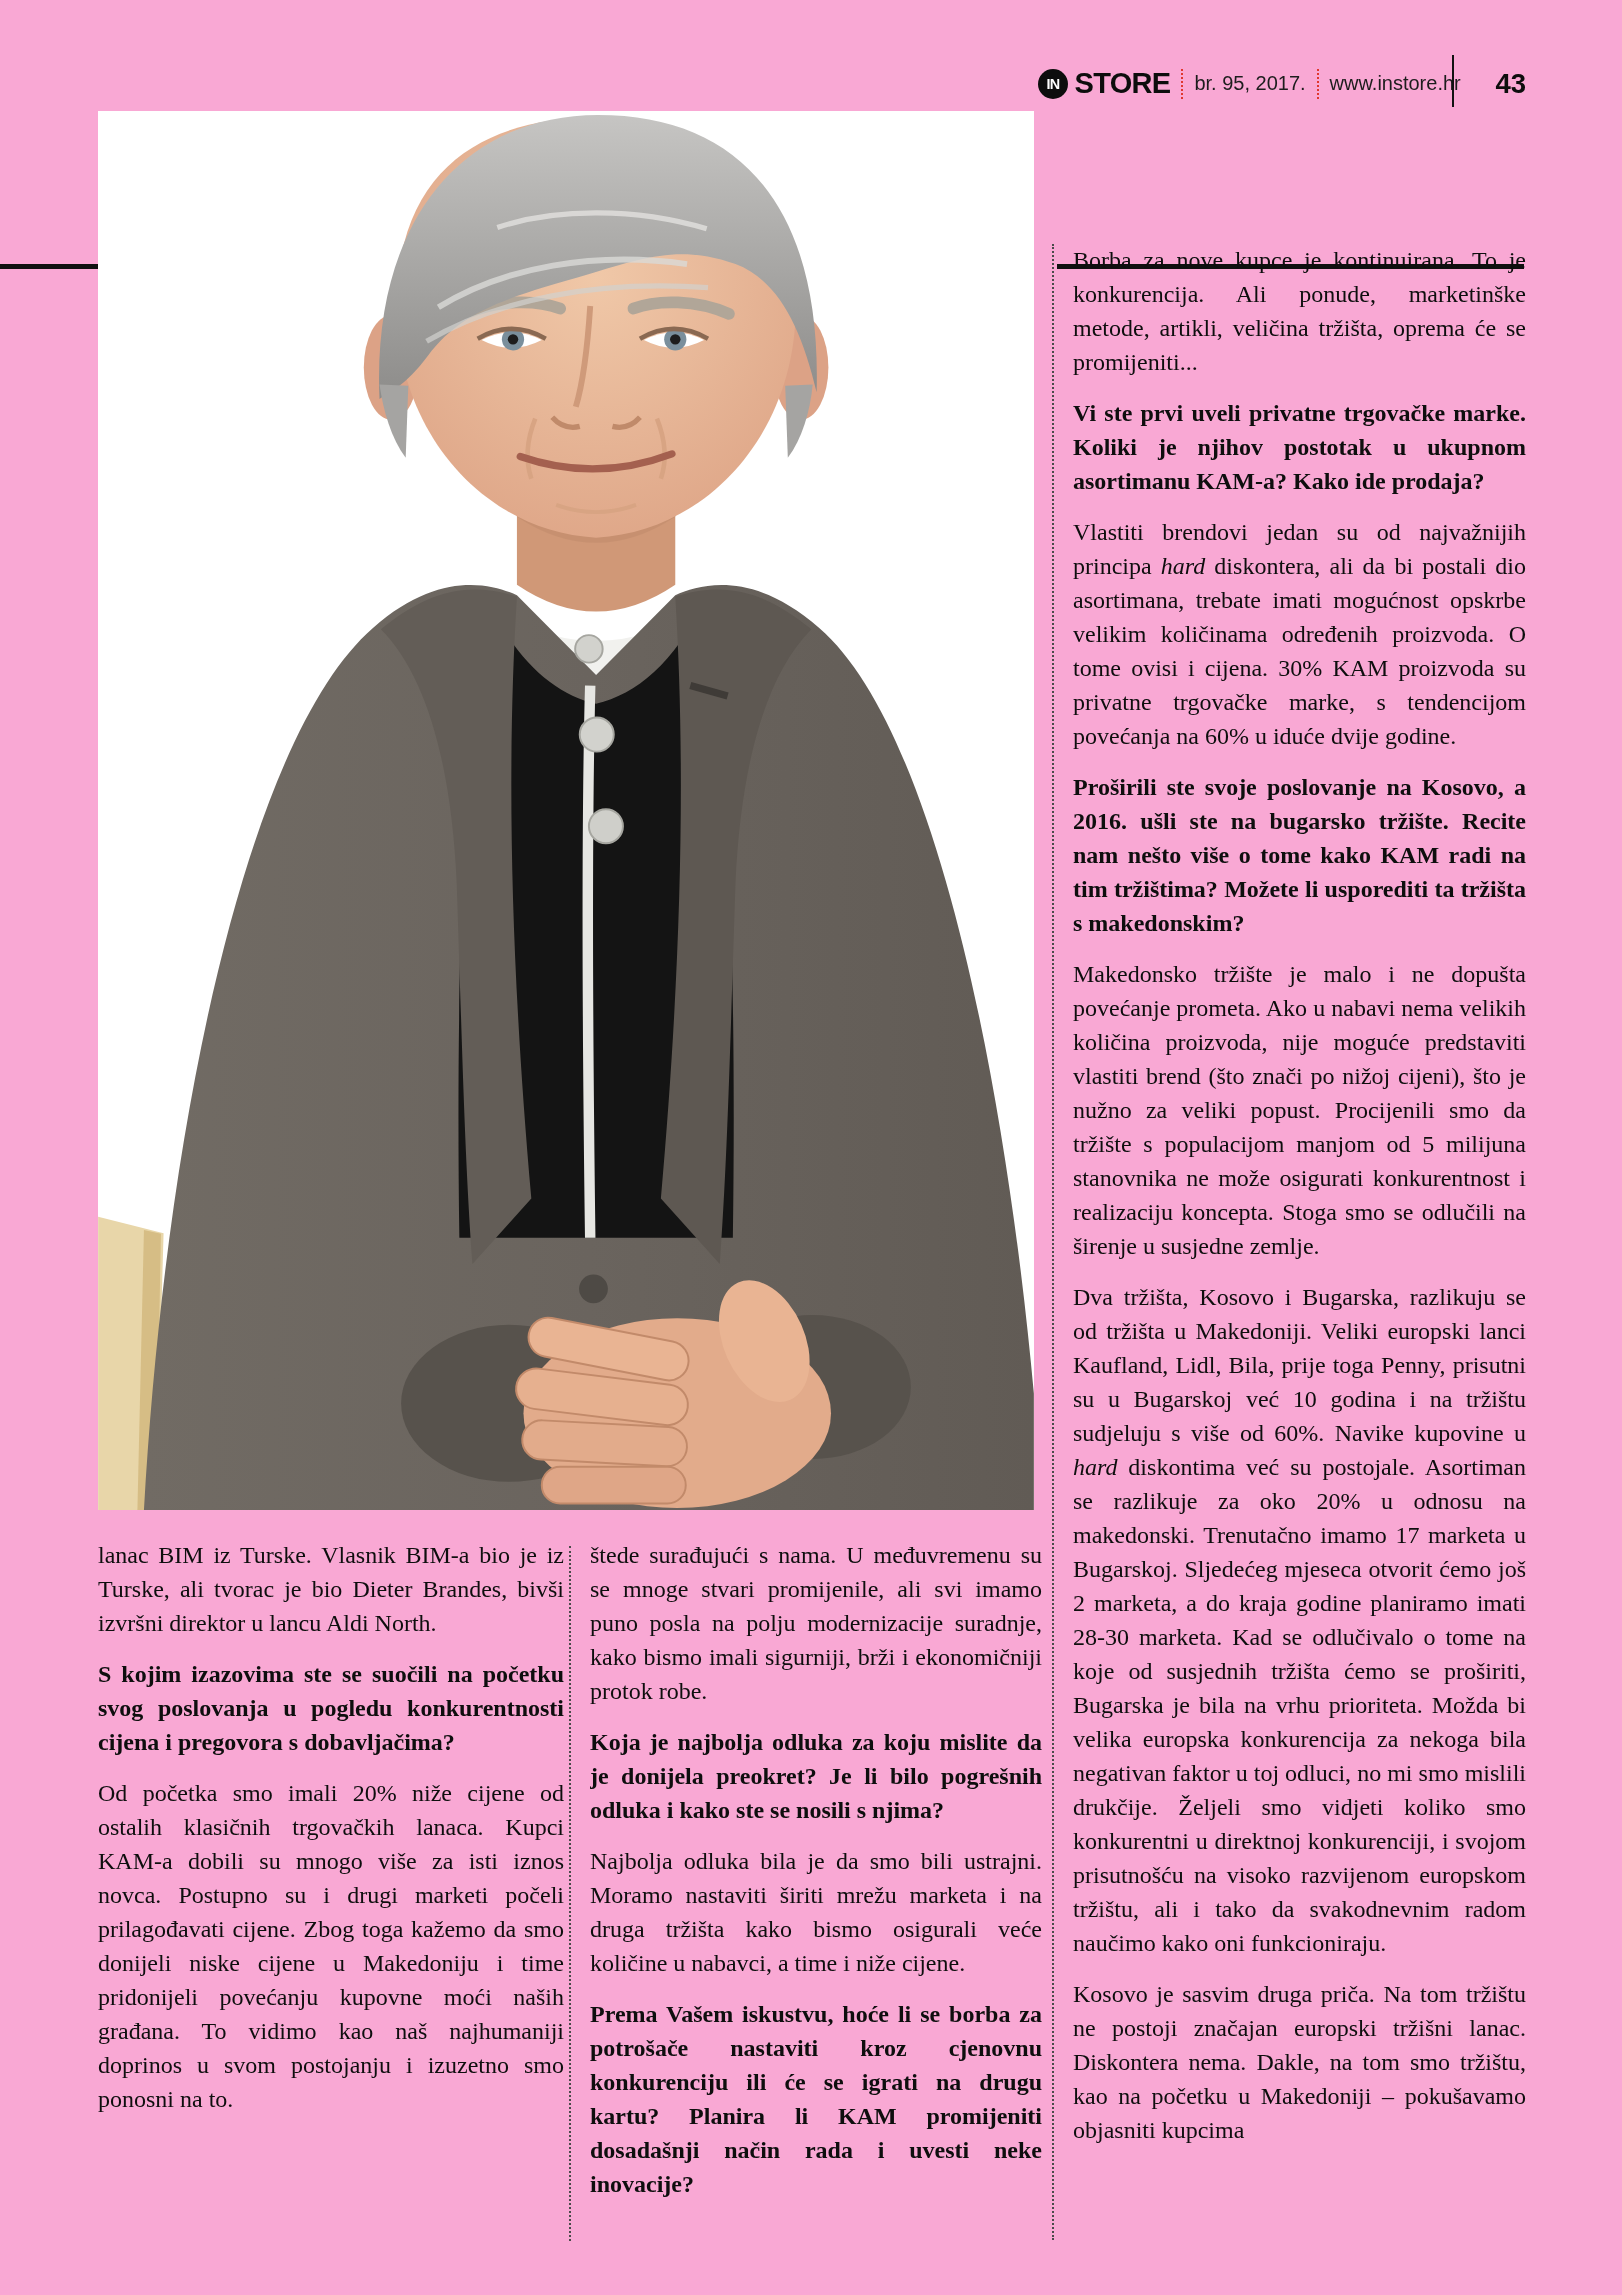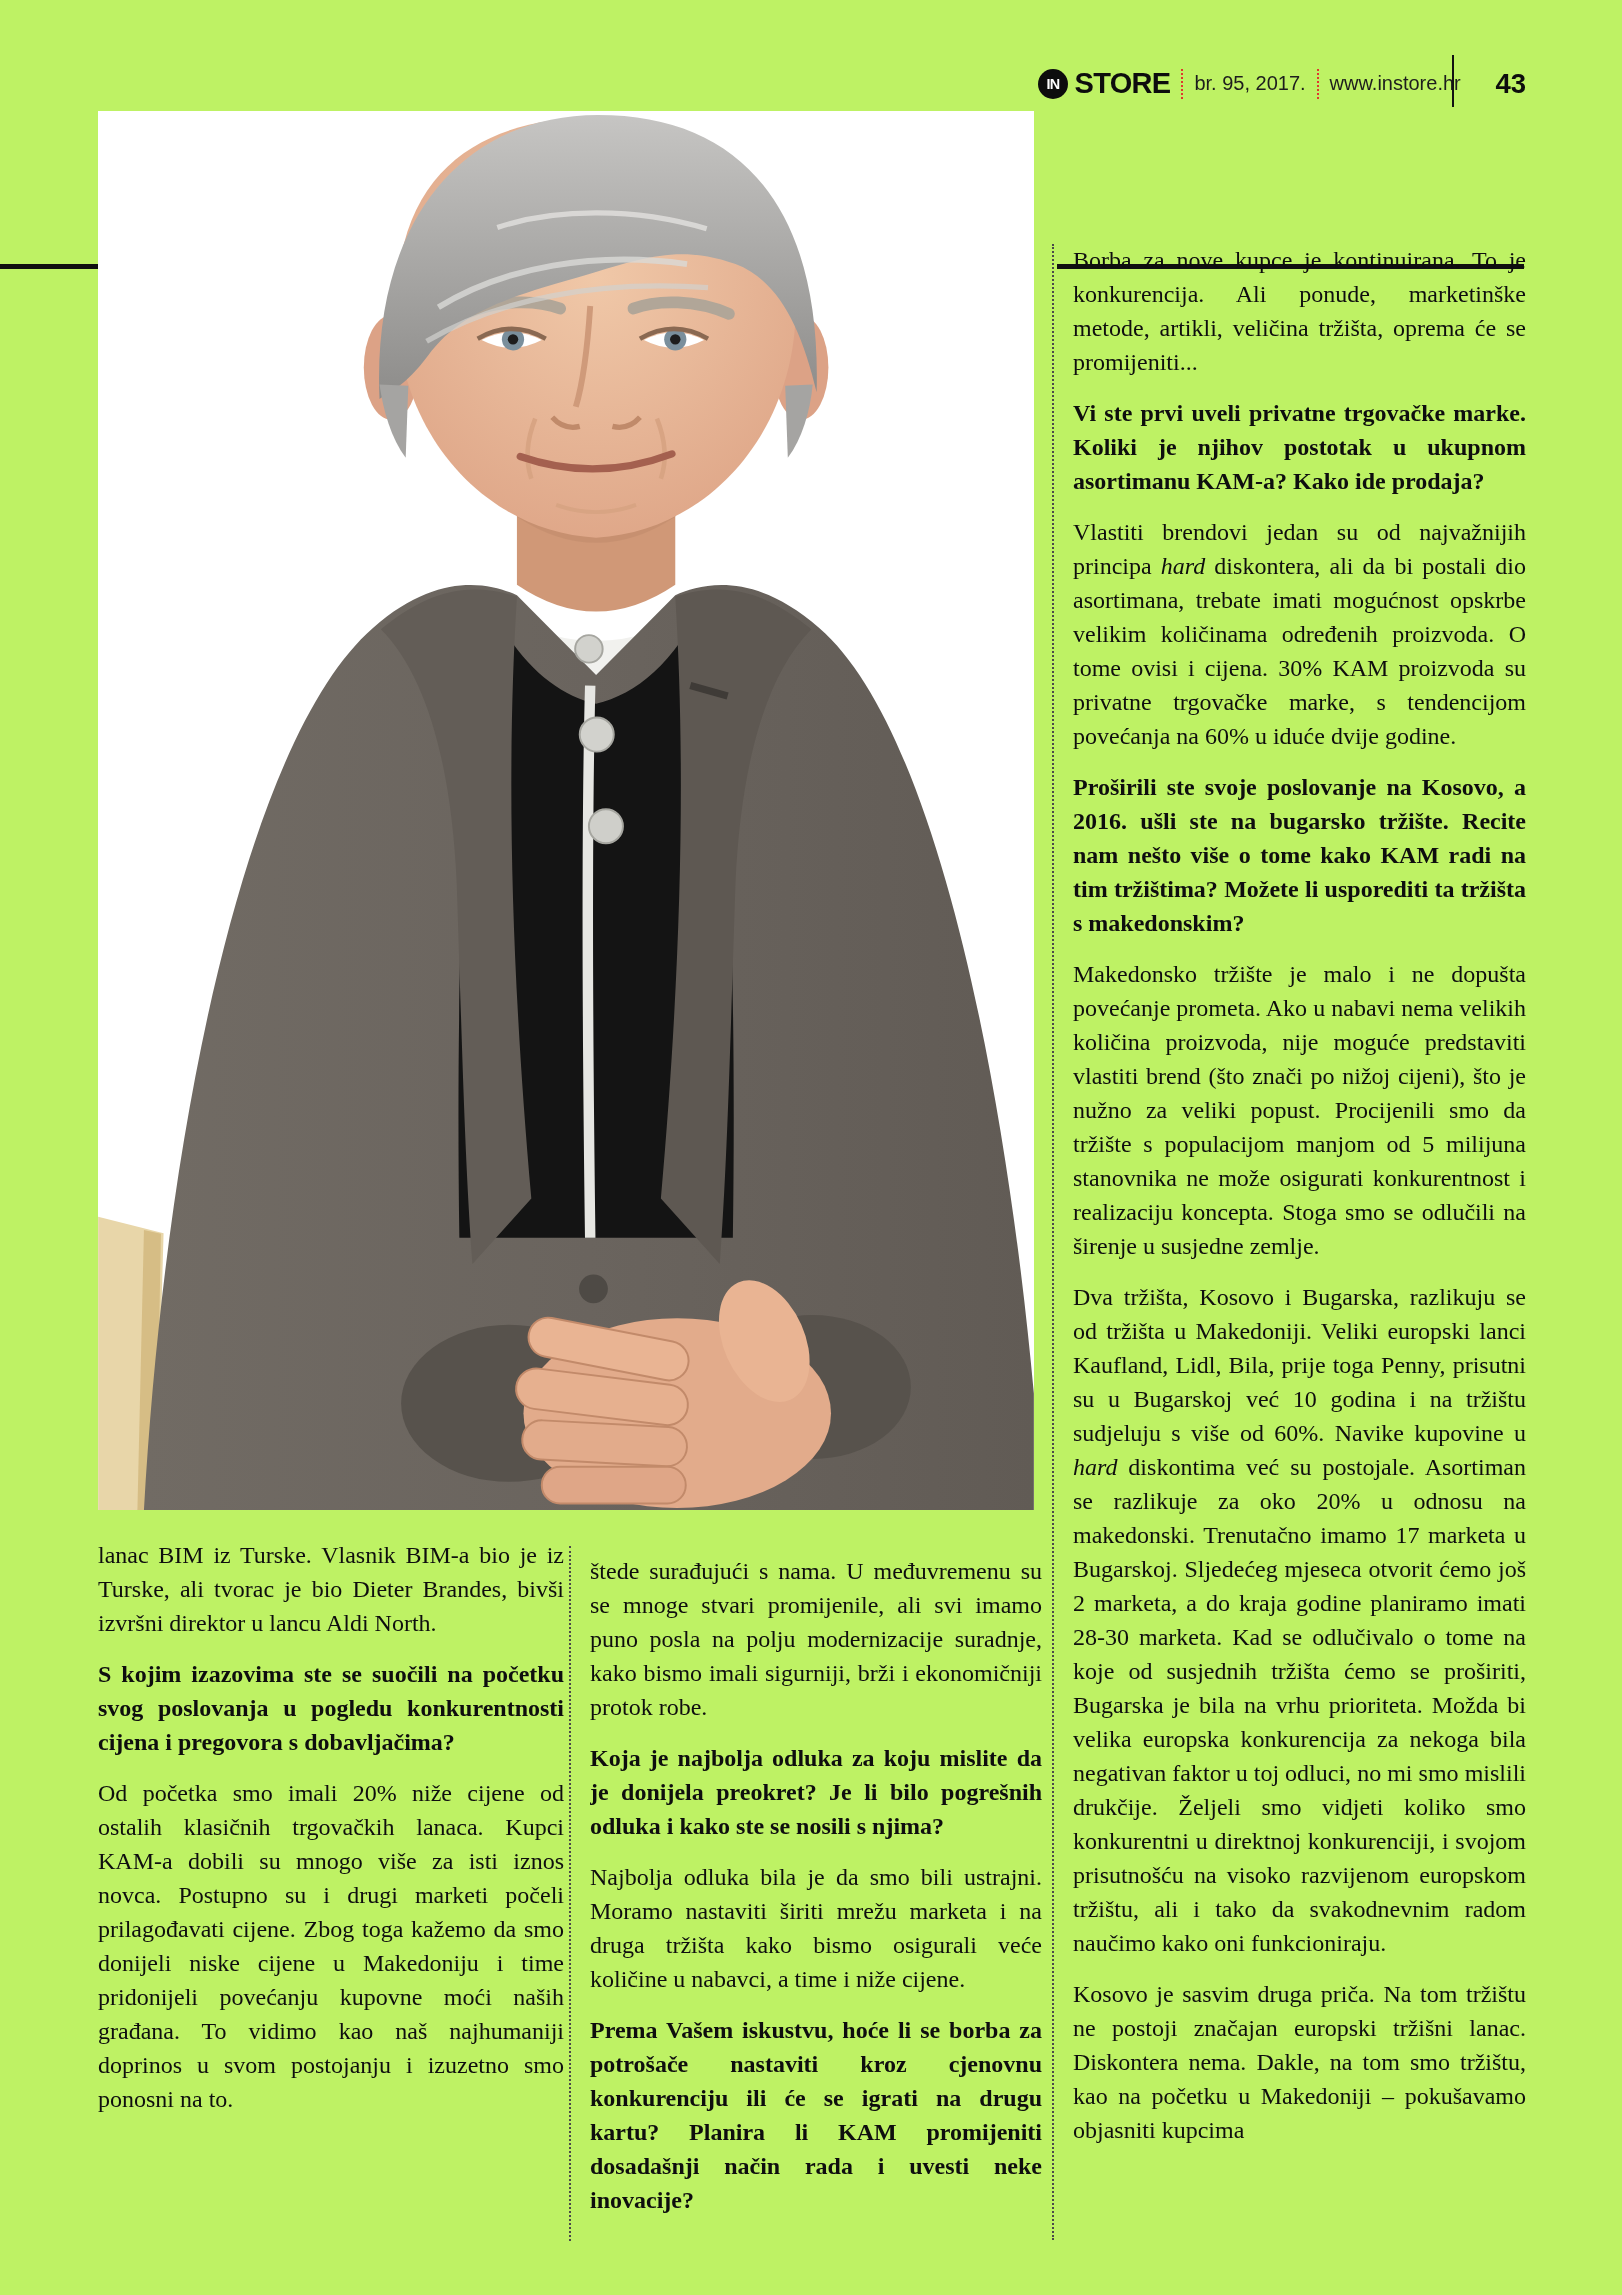--- a/index.html
+++ b/index.html
@@ -1,38 +1,38 @@
 <!DOCTYPE html>
 <html style="font-size:10.5px"><head>
 <meta charset="utf-8">
 <style>
   html,body{margin:0;padding:0;background:#9a9a9a;}
   #page{
-    position:relative;width:1623px;height:2295px;background:#bef264;
+    position:relative;width:1623px;height:2295px;background:#f9a8d4;
     font-family:"Liberation Serif",serif;color:#0e0e0e;overflow:hidden;
   }
   
   #masthead{position:absolute;left:1038px;top:63px;height:41px;display:flex;align-items:center;gap:11px;font-family:"Liberation Sans",sans-serif;}
   .logo-wrap{display:flex;align-items:center;gap:6.5px;}
   .logo-circle{width:30px;height:30px;border-radius:50%;background:#0d0d0d;color:#ffffff;display:flex;align-items:center;justify-content:center;font-weight:bold;font-size:14.4px;letter-spacing:-0.7px;}
   .logo-store{font-weight:bold;font-size:29px;letter-spacing:-0.7px;color:#0d0d0d;}
   .red-dots{height:30px;border-left:2.6px dotted #e0372e;}
   .head-meta{font-size:20px;color:#1d1d1d;letter-spacing:0;white-space:nowrap;}
   #head-vline{position:absolute;left:1452px;top:55px;width:2px;height:52px;background:#111;}
   #page-num{position:absolute;left:1459px;top:68px;width:67px;text-align:right;font-family:Liberation Sans, sans-serif;font-weight:bold;font-size:27.5px;color:#0d0d0d;}
   
   .top-rule{position:absolute;top:264px;height:5.2px;background:#101010;}
   #rule-left{left:0;width:321px;}
   #rule-right{left:1057px;width:467px;}
   
   #photo{position:absolute;left:98px;top:111px;width:936px;height:1399px;overflow:hidden;background:#ffffff;}
   
   .col{position:absolute;overflow:hidden;text-align:justify;font-size:24px;line-height:34px;}
   #col-left  {left:98px; top:1538px;width:466px;height:741px;}
-  #col-mid   {left:590px; top:1538px;width:452px;height:741px;margin-top:16px;}
+  #col-mid   {left:590px; top:1538px;width:452px;height:741px;}
   #col-right {left:1073px;top:243px; width:453px;height:2036px;}
   .col p{margin:0 0 17px 0;}
   .col p.q{font-weight:bold;margin-top:5.2px;}
   .col em{font-style:italic;}
   .dotsep{position:absolute;border-left:2.6px dotted #4a4a4a;}
   #sep-right{left:1052px;top:244px;height:1996px;}
   #sep-mid  {left:569px;top:1546px;height:695px;}
 </style>
 </head>
 <body>

